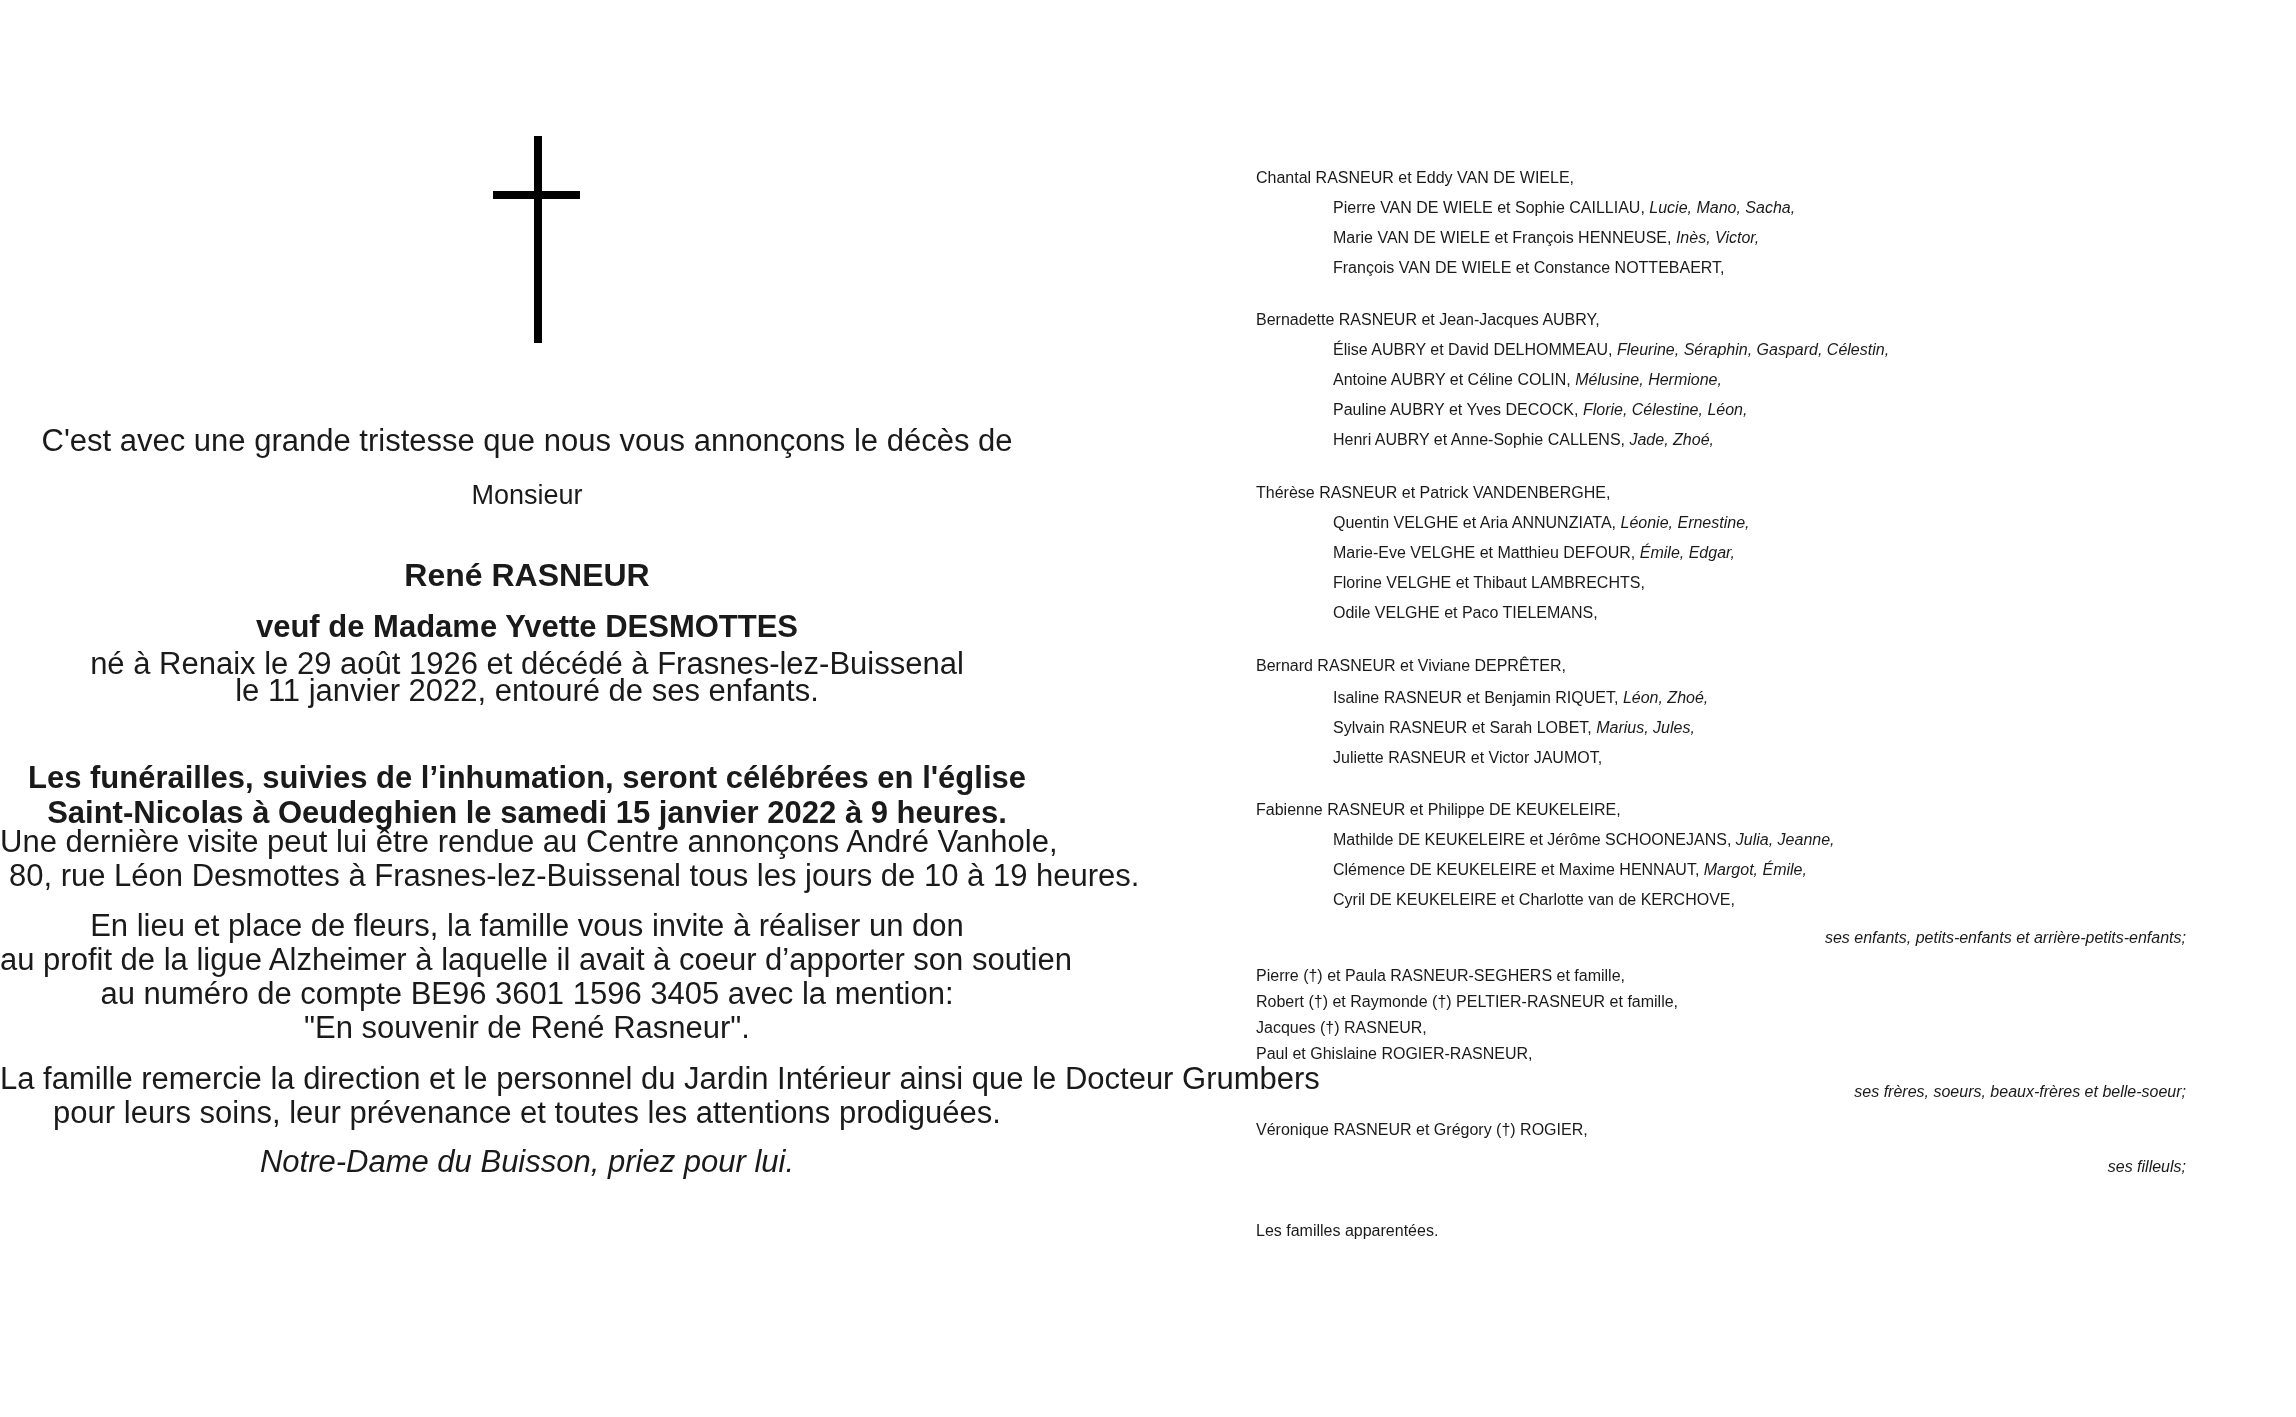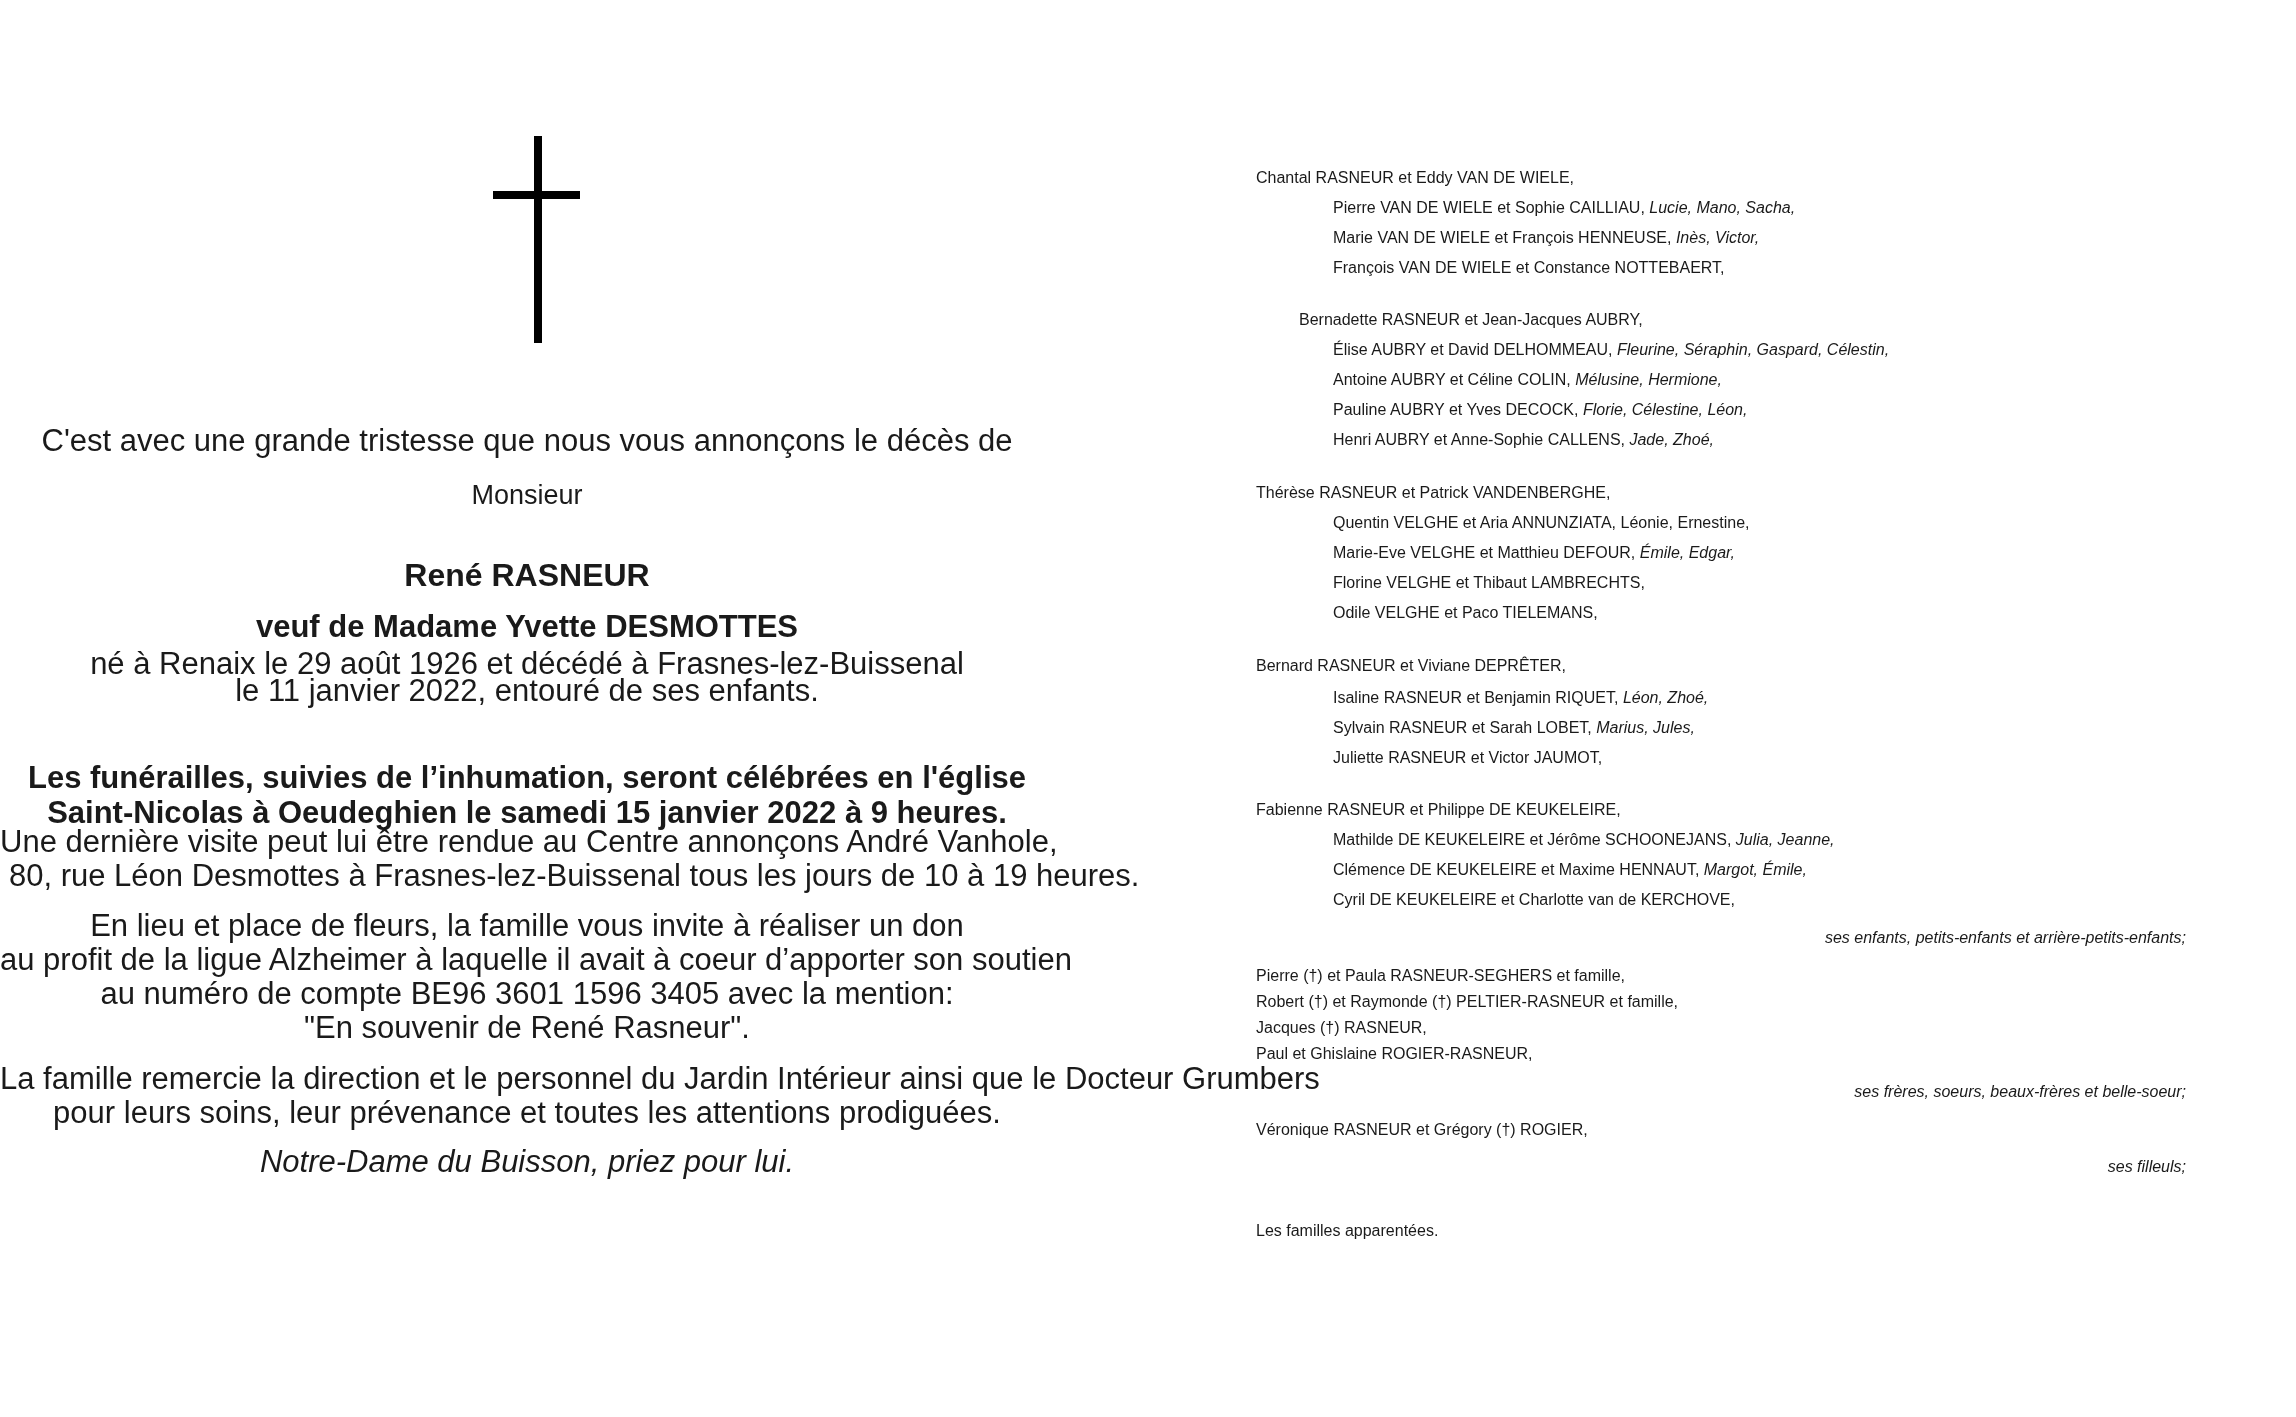--- a/index.html
+++ b/index.html
@@ -41,27 +41,27 @@
   <div class="l" style="top:1061px;">La famille remercie la direction et le personnel du Jardin Intérieur ainsi que le Docteur Grumbers</div>
   <div class="l" style="top:1095px;">pour leurs soins, leur prévenance et toutes les attentions prodiguées.</div>
   <div class="l it" style="top:1144px;">Notre-Dame du Buisson, priez pour lui.</div>
 </div>
 
 <div id="family-list">
     <div class="r r0" style="top: 169px;"><span>Chantal RASNEUR et Eddy VAN DE WIELE,</span></div>
     <div class="r r1" style="top: 199px;"><span>Pierre VAN DE WIELE et Sophie CAILLIAU, </span><span style="font-style: italic;">Lucie, Mano, Sacha,</span></div>
     <div class="r r1" style="top: 229px;"><span>Marie VAN DE WIELE et François HENNEUSE, </span><span style="font-style: italic;">Inès, Victor,</span></div>
     <div class="r r1" style="top: 259px;"><span>François VAN DE WIELE et Constance NOTTEBAERT,</span></div>
-    <div class="r r0" style="top: 311px; margin-left: 43px;"><span>Bernadette RASNEUR et Jean-Jacques AUBRY,</span></div>
+    <div class="r r0" style="top: 311px;"><span>Bernadette RASNEUR et Jean-Jacques AUBRY,</span></div>
     <div class="r r1" style="top: 341px;"><span>Élise AUBRY et David DELHOMMEAU, </span><span style="font-style: italic;">Fleurine, Séraphin, Gaspard, Célestin,</span></div>
     <div class="r r1" style="top: 371px;"><span>Antoine AUBRY et Céline COLIN, </span><span style="font-style: italic;">Mélusine, Hermione,</span></div>
     <div class="r r1" style="top: 401px;"><span>Pauline AUBRY et Yves DECOCK, </span><span style="font-style: italic;">Florie, Célestine, Léon,</span></div>
     <div class="r r1" style="top: 431px;"><span>Henri AUBRY et Anne-Sophie CALLENS, </span><span style="font-style: italic;">Jade, Zhoé,</span></div>
     <div class="r r0" style="top: 484px;"><span>Thérèse RASNEUR et Patrick VANDENBERGHE,</span></div>
-    <div class="r r1" style="top: 514px;"><span>Quentin VELGHE et Aria ANNUNZIATA, </span><span style="">Léonie, Ernestine,</span></div>
+    <div class="r r1" style="top: 514px;"><span>Quentin VELGHE et Aria ANNUNZIATA, </span><span style="font-style: italic;">Léonie, Ernestine,</span></div>
     <div class="r r1" style="top: 544px;"><span>Marie-Eve VELGHE et Matthieu DEFOUR, </span><span style="font-style: italic;">Émile, Edgar,</span></div>
     <div class="r r1" style="top: 574px;"><span>Florine VELGHE et Thibaut LAMBRECHTS,</span></div>
     <div class="r r1" style="top: 604px;"><span>Odile VELGHE et Paco TIELEMANS,</span></div>
     <div class="r r0" style="top: 657px;"><span>Bernard RASNEUR et Viviane DEPRÊTER,</span></div>
     <div class="r r1" style="top: 689px;"><span>Isaline RASNEUR et Benjamin RIQUET, </span><span style="font-style: italic;">Léon, Zhoé,</span></div>
     <div class="r r1" style="top: 719px;"><span>Sylvain RASNEUR et Sarah LOBET, </span><span style="font-style: italic;">Marius, Jules,</span></div>
     <div class="r r1" style="top: 749px;"><span>Juliette RASNEUR et Victor JAUMOT,</span></div>
     <div class="r r0" style="top: 801px;"><span>Fabienne RASNEUR et Philippe DE KEUKELEIRE,</span></div>
     <div class="r r1" style="top: 831px;"><span>Mathilde DE KEUKELEIRE et Jérôme SCHOONEJANS, </span><span style="font-style: italic;">Julia, Jeanne,</span></div>
     <div class="r r1" style="top: 861px;"><span>Clémence DE KEUKELEIRE et Maxime HENNAUT, </span><span style="font-style: italic;">Margot, Émile,</span></div>

